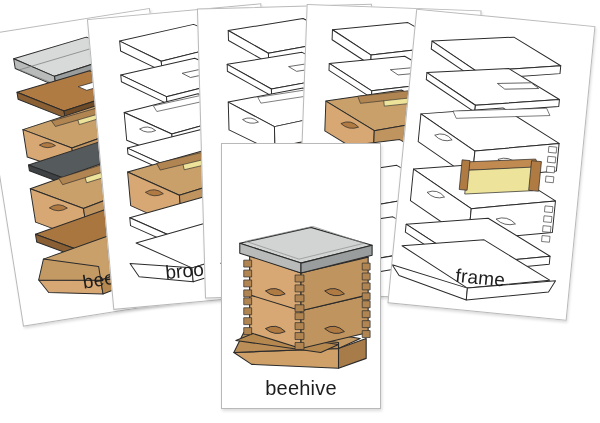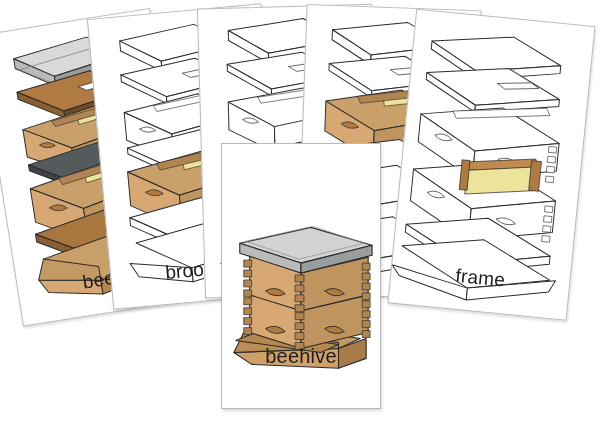--- a/index.html
+++ b/index.html
@@ -37,21 +37,21 @@
   #card-3{left:205px; top:6px;   width:175px; height:290px; transform:rotate(-1.6deg);  transform-origin:50% 100%;}
   #card-4{left:296px; top:7px;   width:175px; height:290px; transform:rotate(2.1deg);   transform-origin:50% 100%;}
   #card-5{left:387px; top:16px;  width:180px; height:296px; transform:rotate(5.6deg);   transform-origin:50% 100%;}
   #card-6{left:221px; top:143px; width:160px; height:266px; transform:rotate(0deg);}
 
   #card-1 .card-label{bottom:22px;}
   #card-2 .card-label{bottom:20px;}
   #card-3 .card-label{bottom:20px;}
   #card-4 .card-label{bottom:20px;}
   #card-5 .card-label{bottom:22px;}
-  #card-6 .card-label{bottom:40px;font-size:20px;}
+  #card-6 .card-label{bottom:8px;font-size:20px;}
 </style>
 </head>
 <body>
 
 <div id="stage">
 
   <div class="card" id="card-1">
     <div class="card-art">
       <svg viewBox="0 0 175 295" preserveAspectRatio="none">
         <g stroke="#2b2b2b" stroke-width="1" stroke-linejoin="round">

